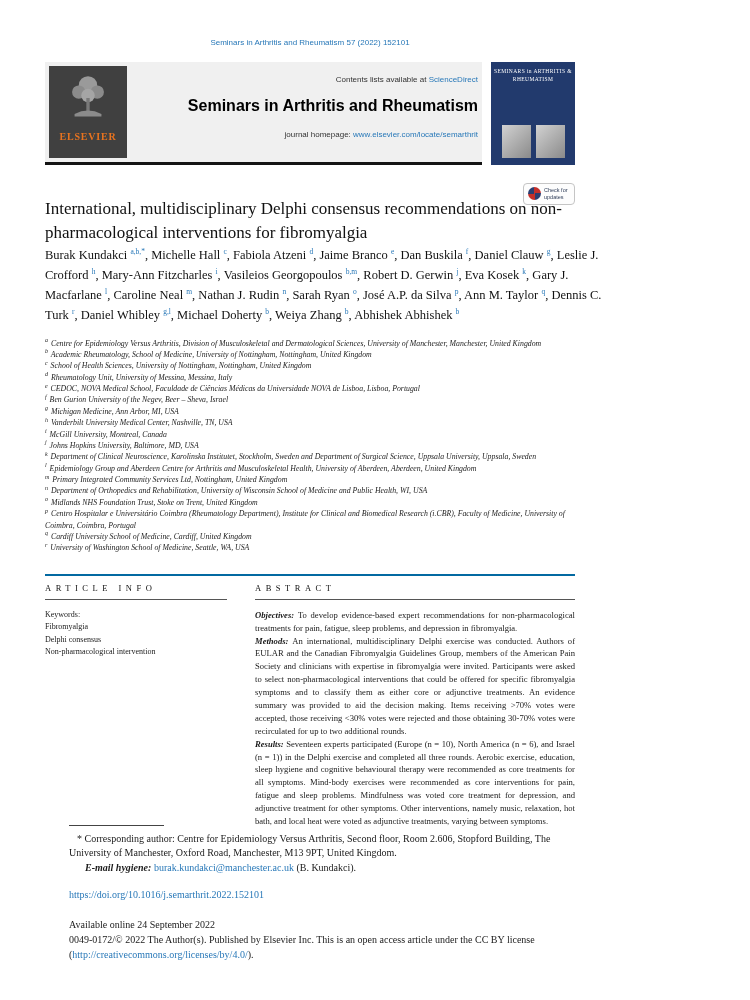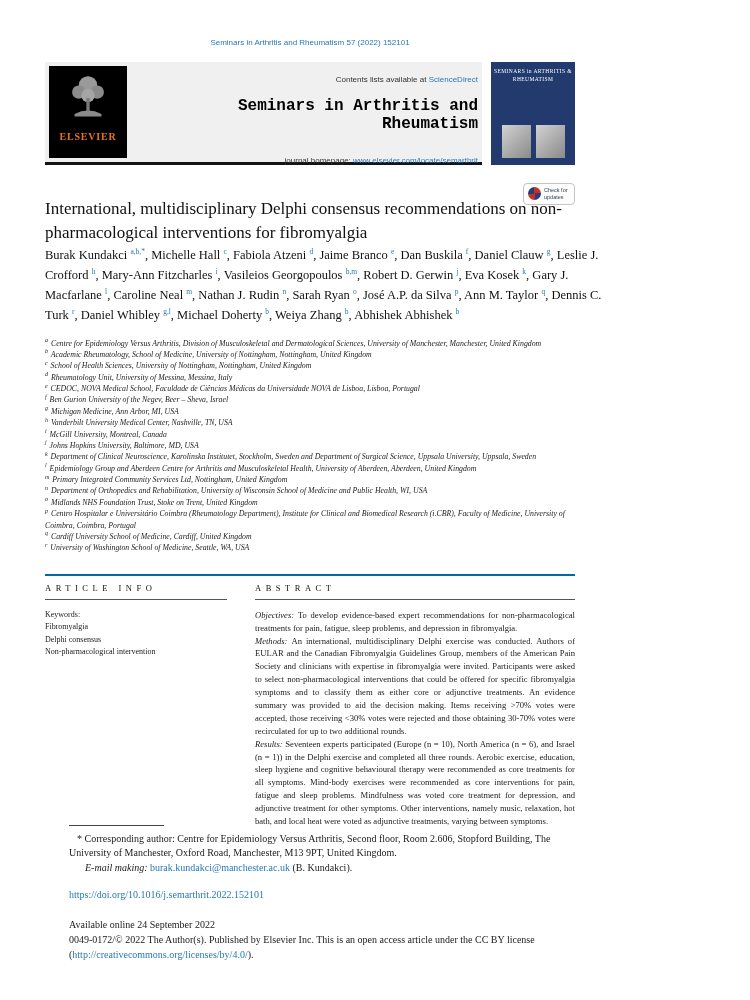--- a/index.html
+++ b/index.html
@@ -6,26 +6,26 @@
   html,body { background:#ffffff; }
   body { width:750px; height:1000px; font-family:"Liberation Serif", serif; color:#1a1a1a; }
   .page { position:relative; width:620px; height:1000px; padding:38px 45px 0 45px; overflow:hidden; background:#fff; }
   .link { color:#2878b8; text-decoration:none; cursor:pointer; }
   sup { line-height:0; }
 
   .cite-line { text-align:center; font-family:"Liberation Sans", sans-serif; font-size:8px; color:#2878b8; margin-bottom:15px; }
 
   .header-row { display:flex; align-items:stretch; }
   .header-box { flex:1; background:#f0f0f0; border-bottom:3px solid #141414; display:flex; padding:4px; height:103px; }
-  .elsevier-logo { width:78px; background:#000000; display:flex; flex-direction:column; align-items:center; padding-top:5px; }
+  .elsevier-logo { width:78px; background:#404040; display:flex; flex-direction:column; align-items:center; padding-top:5px; }
   .elsevier-logo svg { width:42px; height:54px; }
   .elsevier-wordmark { color:#e8731f; font-size:10px; font-weight:bold; letter-spacing:0.8px; margin-top:2px; }
   .header-center { flex:1; text-align:right; font-family:"Liberation Sans", sans-serif; padding-top:9px; }
   .contents-line, .homepage-line { font-size:8px; color:#333; }
-  .journal-title { font-family:Liberation Mono, monospace; font-size:16px; font-weight:bold; color:#000; margin:13px 0 23px 0;padding-left:29px; }
+  .journal-title { font-family:Liberation Sans, sans-serif; font-size:16px; font-weight:bold; color:#000; margin:13px 0 15px 0;padding-left:29px; }
   .cover { width:84px; height:103px; margin-left:9px; background:#223a6d; display:flex; flex-direction:column; flex:none; }
   .cover-title { color:#ffffff; font-size:5.5px; text-align:center; padding:5px 3px 0 3px; letter-spacing:0.4px; line-height:1.5; }
   .cover-imgs { margin-top:auto; display:flex; justify-content:center; gap:5px; padding-bottom:7px; }
   .cover-img { width:29px; height:33px; background:linear-gradient(135deg,#d2d2d2,#8a8a8a); }
 
   .title-row { position:relative; margin-top:32px; }
   .article-title { font-size:17px; font-weight:normal; line-height:1.4; width:580px; color:#111;margin-top:20px; }
   .check-badge { position:absolute; right:0; top:-14px; width:52px; border:1px solid #c5c5c5; border-radius:4px; background:#fdfdfd; display:flex; align-items:center; gap:3px; padding:3px 4px; }
   .badge-logo { width:13px; height:13px; border-radius:50%; flex:none;
     background:conic-gradient(#c4302b 0 25%, #2c3e70 25% 50%, #c4302b 50% 75%, #2c3e70 75% 100%); }
@@ -38,21 +38,21 @@
   .affiliations sup { font-size:6px; margin-right:1px; }
 
   .info-abstract { display:flex; margin-top:20px; border-top:2px solid #0369a1; }
   .col-left { width:182px; flex:none; margin-right:28px; }
   .col-right { flex:1; }
   .col-head { font-size:8.5px; letter-spacing:4.5px; padding:7px 0 6px 0; border-bottom:1px solid #555; color:#111; white-space:nowrap; }
   .col-body { padding-top:9px; }
   .kw-label { font-size:8px; line-height:1.55; }
   .keyword-items div { font-size:8px; line-height:1.55; }
   .abstract-body .abs-p { font-size:8.6px; line-height:1.5; text-align:justify; }
-  .it { font-style:italic; }
+  .it { font-style:italic;font-weight:bold; }
 
   .bottom-block { position:absolute; left:45px; right:57px; bottom:38px; font-size:10px; line-height:1.45; color:#1a1a1a;margin-left:24px; }
   .footnote-rule { width:95px; border-top:1px solid #444; margin-bottom:6px; }
   .corresponding { text-indent:8px; }
   .email-line { text-indent:16px; }
   .doi-line { margin-top:13px; }
   .avail { margin-top:15px; }
   .copyright { margin-top:1px; }
 </style>
 </head>
@@ -141,19 +141,19 @@
           <p class="abs-p"><span class="it">Objectives: </span>To develop evidence-based expert recommendations for non-pharmacological treatments for pain, fatigue, sleep problems, and depression in fibromyalgia.</p>
           <p class="abs-p"><span class="it">Methods: </span>An international, multidisciplinary Delphi exercise was conducted. Authors of EULAR and the Canadian Fibromyalgia Guidelines Group, members of the American Pain Society and clinicians with expertise in fibromyalgia were invited. Participants were asked to select non-pharmacological interventions that could be offered for specific fibromyalgia symptoms and to classify them as either core or adjunctive treatments. An evidence summary was provided to aid the decision making. Items receiving &gt;70% votes were accepted, those receiving &lt;30% votes were rejected and those obtaining 30-70% votes were recirculated for up to two additional rounds.</p>
           <p class="abs-p"><span class="it">Results: </span>Seventeen experts participated (Europe (n = 10), North America (n = 6), and Israel (n = 1)) in the Delphi exercise and completed all three rounds. Aerobic exercise, education, sleep hygiene and cognitive behavioural therapy were recommended as core treatments for all symptoms. Mind-body exercises were recommended as core interventions for pain, fatigue and sleep problems. Mindfulness was voted core treatment for depression, and adjunctive treatment for other symptoms. Other interventions, namely music, relaxation, hot bath, and local heat were voted as adjunctive treatments, varying between symptoms.</p>
         </div>
     </div>
   </div>
 
   <div class="bottom-block">
     <div class="footnote-rule"></div>
     <p class="corresponding">* Corresponding author: Centre for Epidemiology Versus Arthritis, Second floor, Room 2.606, Stopford Building, The University of Manchester, Oxford Road, Manchester, M13 9PT, United Kingdom.</p>
-    <p class="email-line"><span class="it">E-mail making:</span> <a class="link">burak.kundakci@manchester.ac.uk</a> <span>(B. Kundakci).</span></p>
+    <p class="email-line"><span class="it">E-mail hygiene:</span> <a class="link">burak.kundakci@manchester.ac.uk</a> <span>(B. Kundakci).</span></p>
     <div class="doi-line"><a class="link">https://doi.org/10.1016/j.semarthrit.2022.152101</a></div>
     <div class="avail">Available online 24 September 2022</div>
     <div class="copyright"><span>0049-0172/© 2022 The Author(s). Published by Elsevier Inc. This is an open access article under the CC BY license (</span><a class="link">http://creativecommons.org/licenses/by/4.0/</a><span>).</span></div>
   </div>
 
 </div>
 
 </body></html>

